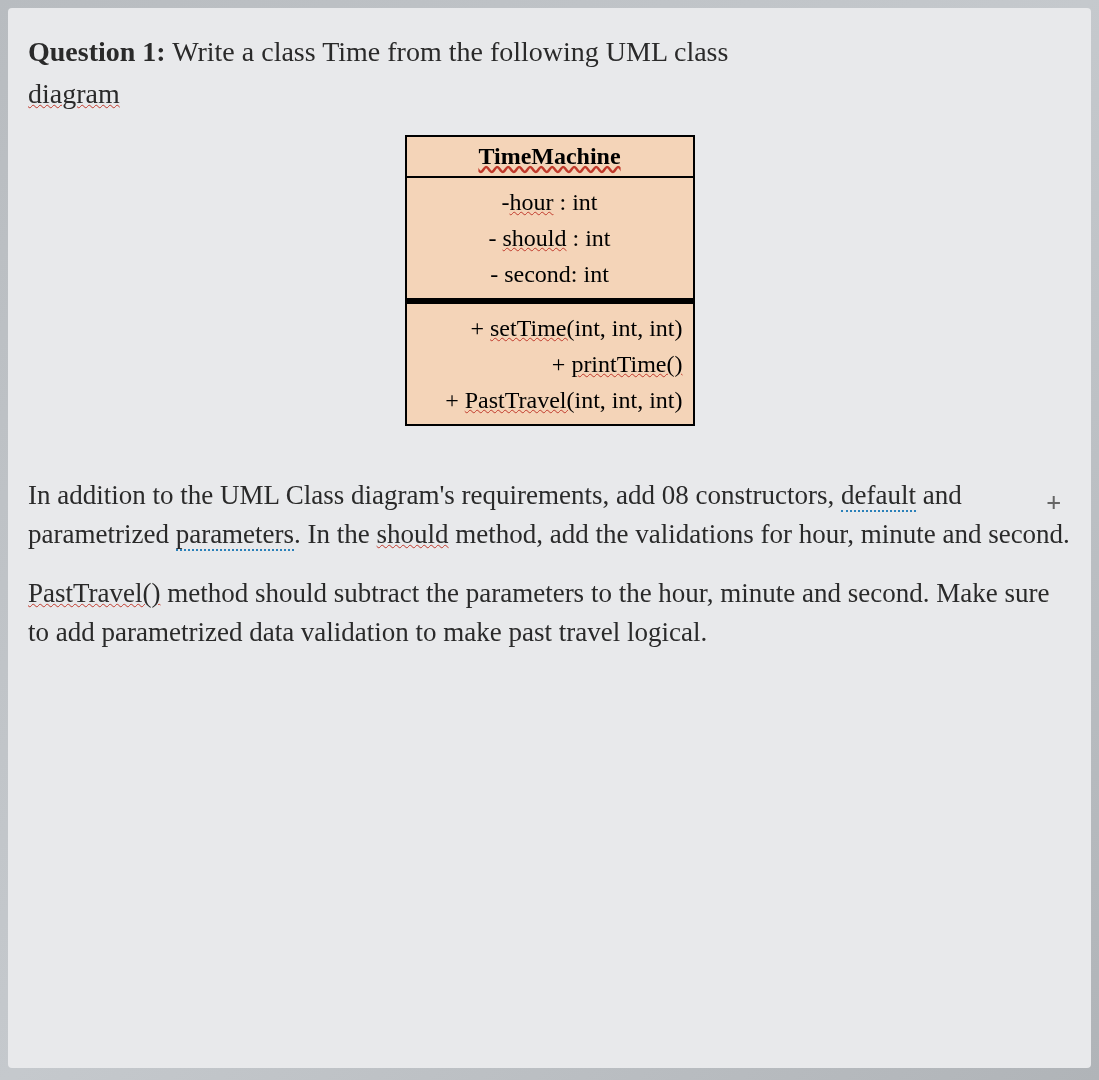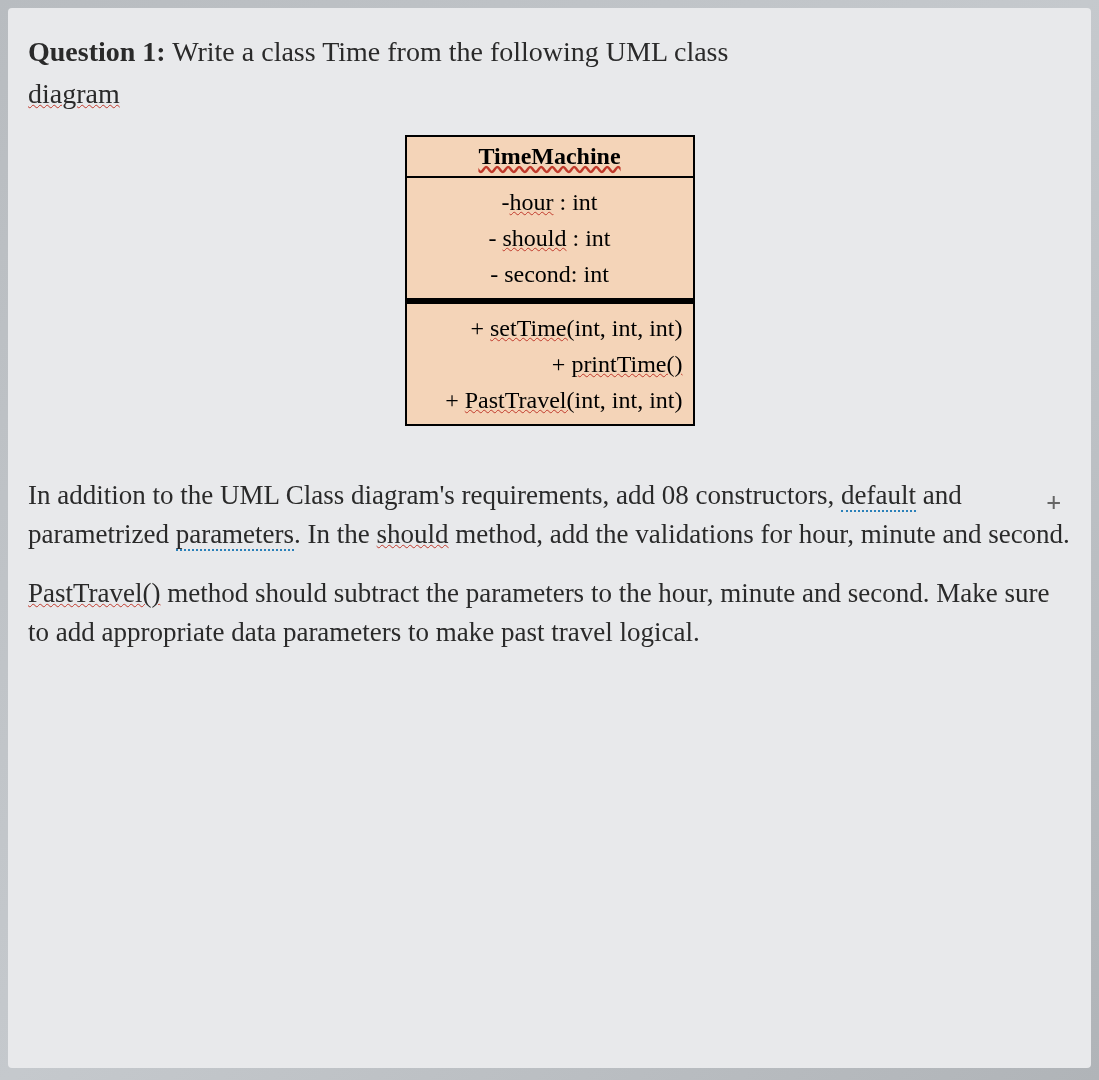--- a/index.html
+++ b/index.html
@@ -113,16 +113,16 @@
   </div>
 
   <span class="plus-icon">+</span>
 
   <p class="body-text">
     <span>In addition to the UML Class diagram's requirements, add 08 constructors, </span><span class="dotted-blue">default</span><span> and parametrized </span><span class="dotted-blue">parameters</span><span>. In the </span><span class="wavy-red">should</span><span> method, add the validations for hour, minute and second.</span>
   </p>
 
 
   <p class="body-text">
-    <span class="wavy-red">PastTravel()</span><span> method should subtract the parameters to the hour, minute and second. Make sure to add appropriate data parameters to make past travel logical.</span>
+    <span class="wavy-red">PastTravel()</span><span> method should subtract the parameters to the hour, minute and second. Make sure to add parametrized data validation to make past travel logical.</span>
   </p>
 
 </div>
 
 </body></html>

